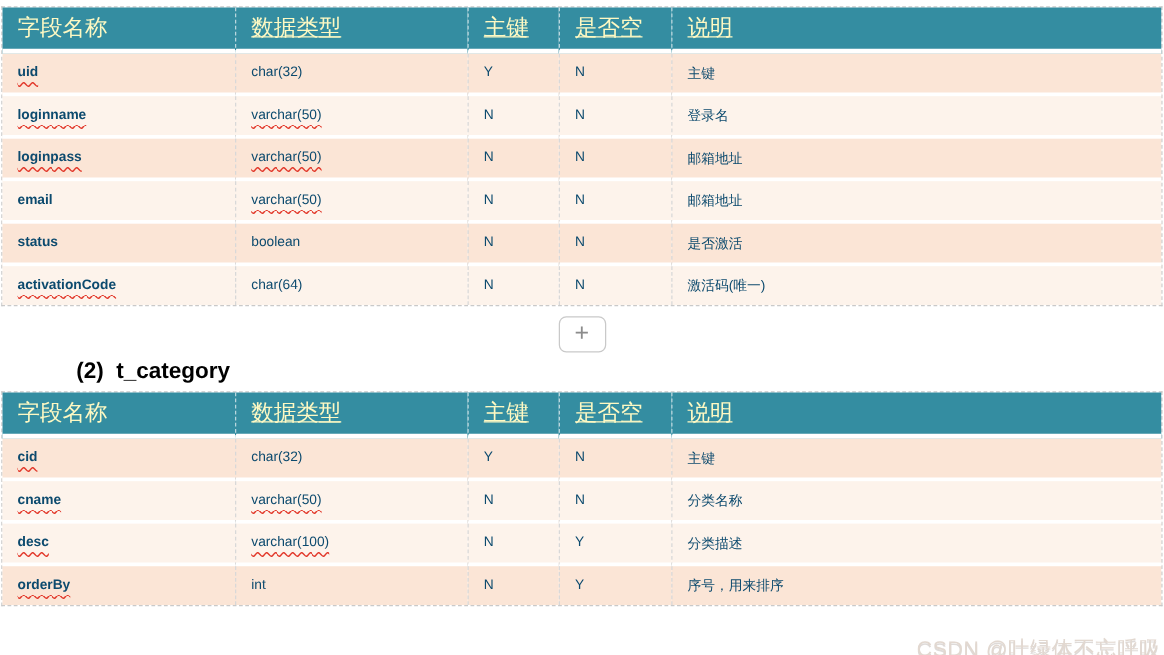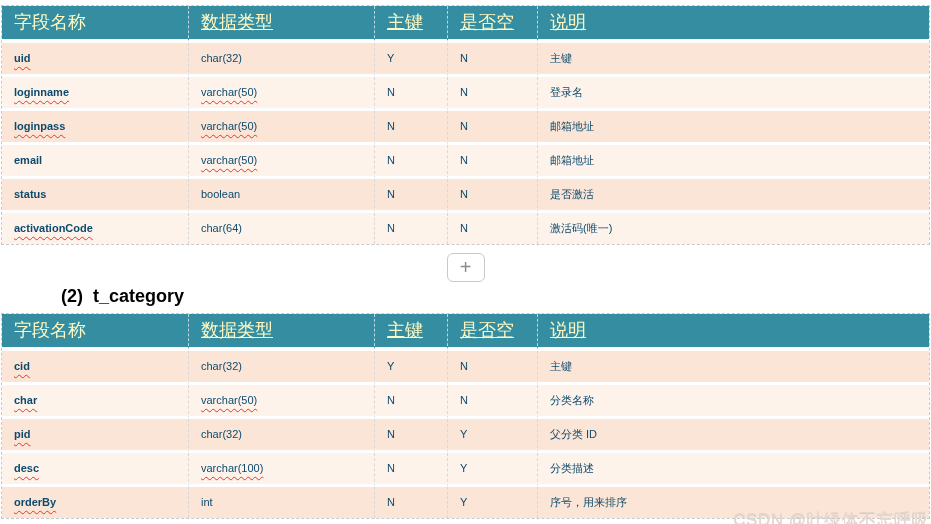--- a/index.html
+++ b/index.html
@@ -206,32 +206,25 @@
     </thead>
     <tbody>
       <tr class="odd">
         <td class="c-name"><span class="sq">cid</span></td>
         <td><span>char(32)</span></td>
         <td>Y</td>
         <td>N</td>
         <td>主键</td>
       </tr>
       <tr class="even">
-        <td class="c-name"><span class="sq">char</span></td>
+        <td class="c-name"><span class="sq">cname</span></td>
         <td><span class="sq">varchar(50)</span></td>
         <td>N</td>
         <td>N</td>
         <td>分类名称</td>
-      </tr>
-      <tr class="odd">
-        <td class="c-name"><span class="sq">pid</span></td>
-        <td><span>char(32)</span></td>
-        <td>N</td>
-        <td>Y</td>
-        <td>父分类 ID</td>
       </tr>
       <tr class="even">
         <td class="c-name"><span class="sq">desc</span></td>
         <td><span class="sq">varchar(100)</span></td>
         <td>N</td>
         <td>Y</td>
         <td>分类描述</td>
       </tr>
       <tr class="odd">
         <td class="c-name"><span class="sq">orderBy</span></td>

